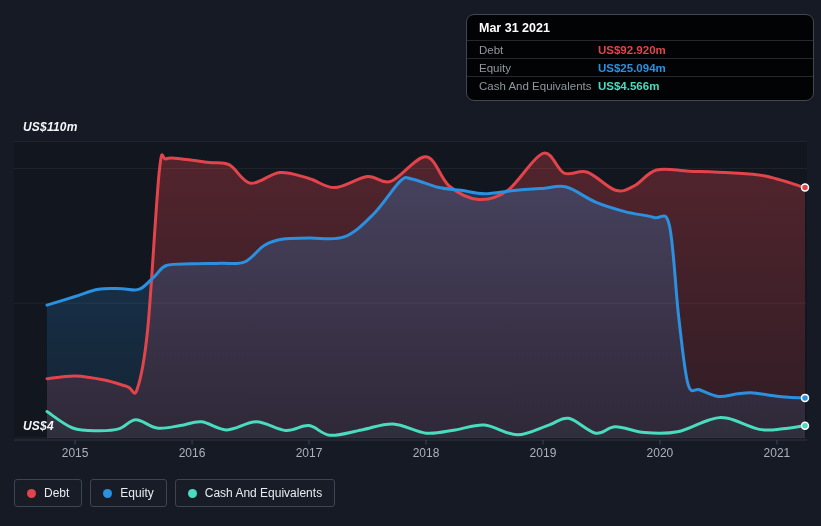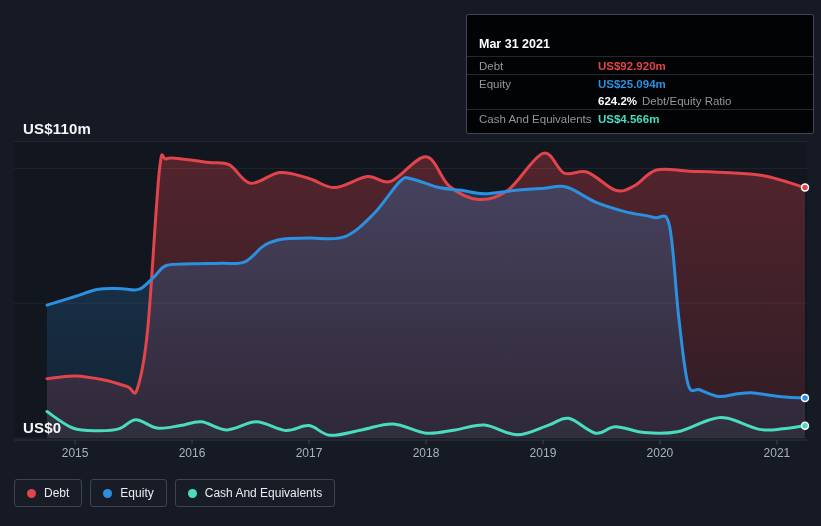--- a/index.html
+++ b/index.html
@@ -1,23 +1,23 @@
 <!DOCTYPE html>
 <html><head>
 <meta charset="utf-8">
 <style>
   html,body{margin:0;padding:0;background:#151a25;}
   body{width:821px;height:526px;overflow:hidden;font-family:"Liberation Sans",sans-serif;}
   #stage{position:relative;width:821px;height:526px;background:#151a25;}
   #chart-svg{position:absolute;left:0;top:0;}
-  .axis-label{position:absolute;color:#f4f6f8;font-size:15px;font-weight:700;letter-spacing:.2px;}
+  .axis-label{position:absolute;color:#f4f6f8;font-size:12px;font-weight:700;letter-spacing:.2px;font-style:italic;}
   #ylab-top{left:23px;top:120px;}
   #ylab-bottom{left:23px;top:419px;}
   .tooltip{position:absolute;left:466px;top:14px;width:348px;box-sizing:border-box;
-           background:#020305;border:1px solid #42474f;border-radius:2px;padding:16px 0 6px 0;z-index:5;}
+           background:#020305;border:1px solid #42474f;border-radius:8px;padding:0 0 6px 0;z-index:5;}
   .tt-title{height:25px;line-height:27px;padding:0 12px;color:#ffffff;font-size:12.5px;font-weight:700;}
   .tt-row{display:flex;align-items:center;height:17px;padding:0 12px;font-size:11.5px;}
   .bdr{border-top:1px solid #25282e;}
   .tt-label{width:119px;flex:none;color:#91979e;}
   .tt-value{font-weight:700;}
   .tt-ratio-num{color:#ffffff;font-weight:700;margin-right:5px;}
   .tt-ratio-text{color:#91979e;}
   .legend{position:absolute;left:14px;top:479px;display:flex;gap:8px;}
   .legend-item{display:flex;align-items:center;gap:8px;padding:0 12px;height:26px;
                border:1px solid #3e4450;border-radius:3px;font-size:12px;color:#e8ebee;
@@ -69,37 +69,31 @@
       <text x="426" y="457" text-anchor="middle" fill="#aab1ba" font-size="12" font-family="&quot;Liberation Sans&quot;, sans-serif">2018</text>
       <line x1="542.9753086419751" x2="542.9753086419751" y1="440" y2="444.5" stroke="#3d4450" stroke-width="1"></line>
       <text x="542.9753086419751" y="457" text-anchor="middle" fill="#aab1ba" font-size="12" font-family="&quot;Liberation Sans&quot;, sans-serif">2019</text>
       <line x1="659.95061728395" x2="659.95061728395" y1="440" y2="444.5" stroke="#3d4450" stroke-width="1"></line>
       <text x="659.95061728395" y="457" text-anchor="middle" fill="#aab1ba" font-size="12" font-family="&quot;Liberation Sans&quot;, sans-serif">2020</text>
       <line x1="776.925925925925" x2="776.925925925925" y1="440" y2="444.5" stroke="#3d4450" stroke-width="1"></line>
       <text x="776.925925925925" y="457" text-anchor="middle" fill="#aab1ba" font-size="12" font-family="&quot;Liberation Sans&quot;, sans-serif">2021</text>
     </svg>
 
   <div class="axis-label" id="ylab-top">US$110m</div>
-  <div class="axis-label" id="ylab-bottom">US$0</div>
+  <div class="axis-label" id="ylab-bottom">US$4</div>
 
   <div class="tooltip">
     <div class="tt-title">Mar 31 2021</div>
     <div class="tt-row bdr">
       <span class="tt-label">Debt</span>
       <span class="tt-value" style="color: rgb(226, 68, 75); text-align: right;">US$92.920m</span>
     </div>
     <div class="tt-row bdr">
       <span class="tt-label">Equity</span>
       <span class="tt-value" style="color: rgb(43, 144, 224);">US$25.094m</span>
-    </div>
-    <div class="tt-row">
-      <span class="tt-label"></span>
-      <span>
-        <span class="tt-ratio-num">624.2%</span><span class="tt-ratio-text">Debt/Equity Ratio</span>
-      </span>
     </div>
     <div class="tt-row bdr">
       <span class="tt-label">Cash And Equivalents</span>
       <span class="tt-value" style="color: rgb(73, 220, 190); text-align: right;">US$4.566m</span>
     </div>
   </div>
 
   <div class="legend">
     <div class="legend-item">
       <span class="legend-dot" style="background: rgb(226, 68, 75);"></span>

